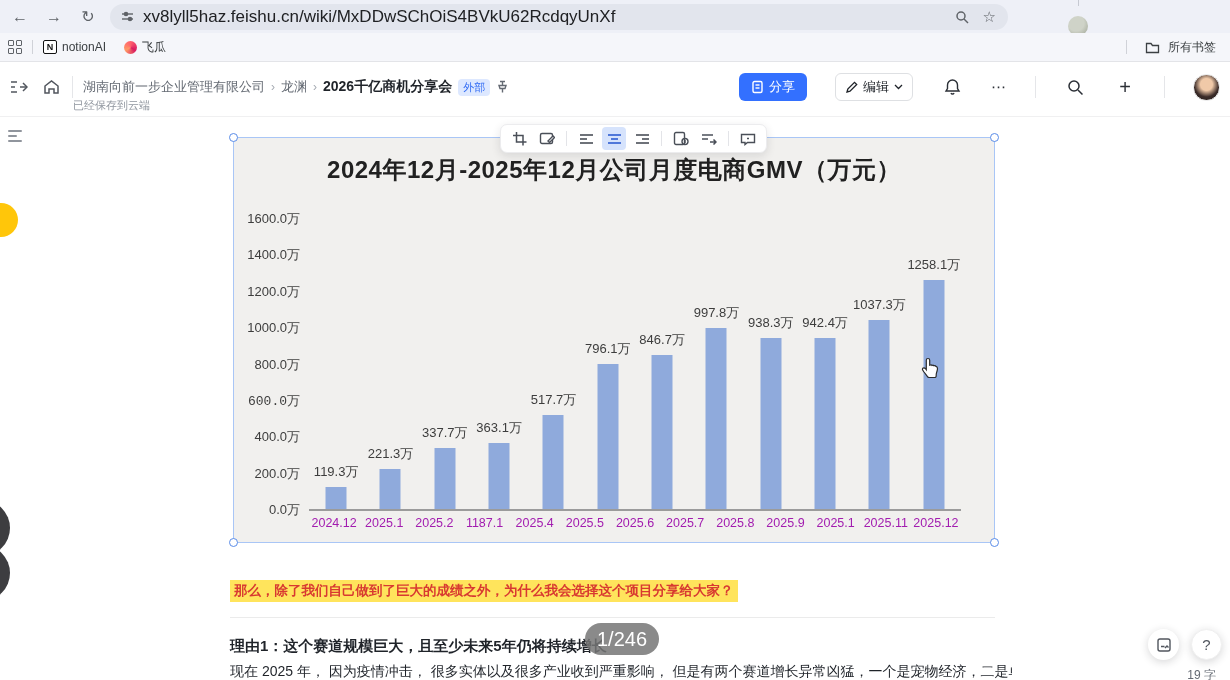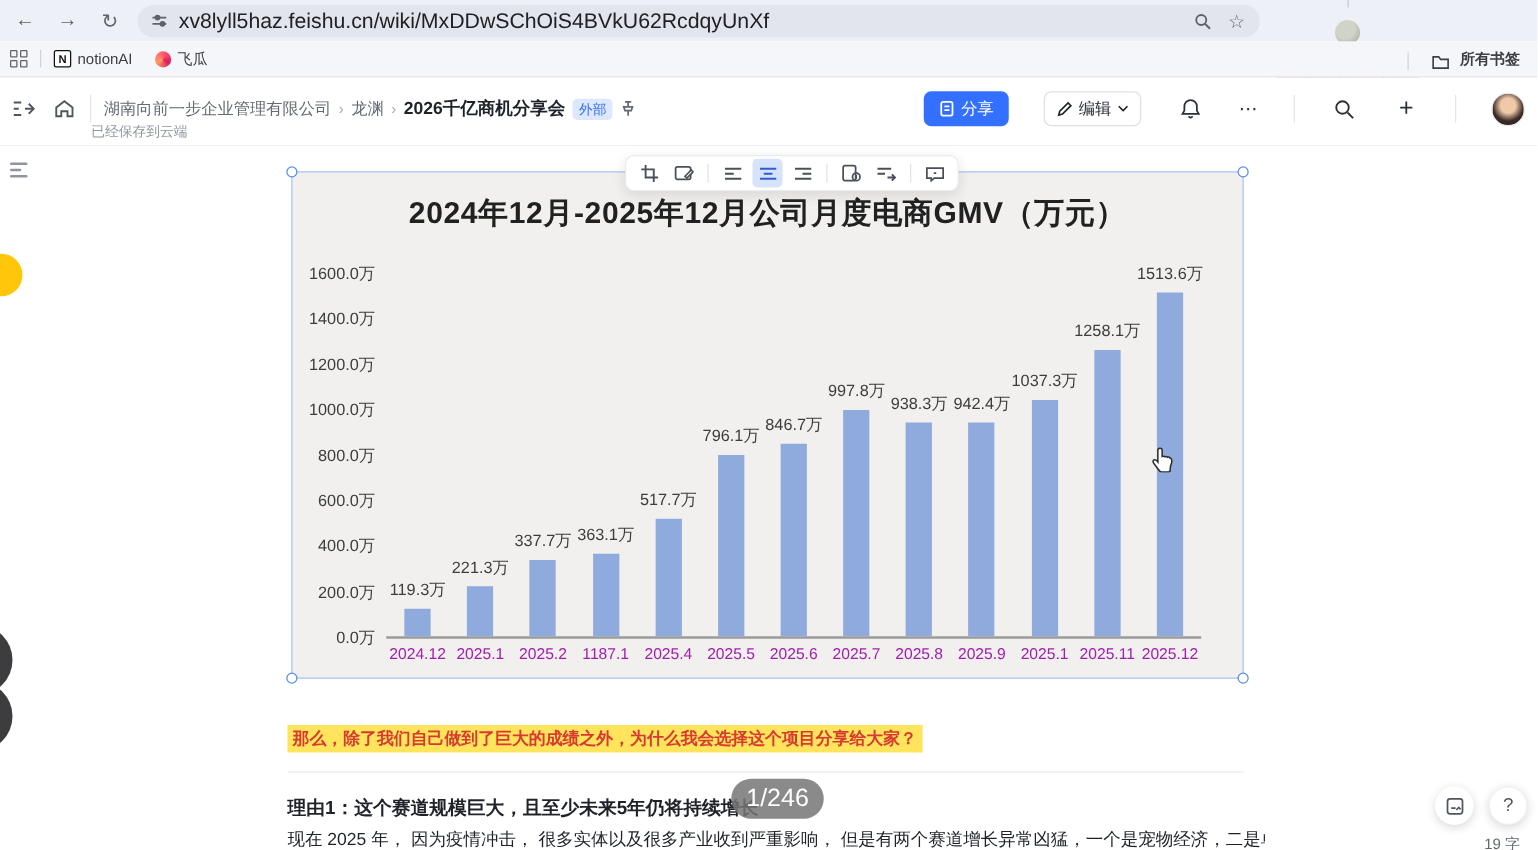--- a/index.html
+++ b/index.html
@@ -20,21 +20,21 @@
   .kebab { color:#474a52; font-size:14px; padding:0 4px; }
 
   
   .bm-bar { position:absolute; left:0; top:33px; width:1230px; height:29px; background:#f5f6fa; border-bottom:1px solid #e3e4e8; display:flex; align-items:center; }
   .apps-grid { margin-left:8px; width:14px; height:14px; display:grid; grid-template-columns:1fr 1fr; gap:2px; }
   .apps-grid span { border:1.5px solid #5f6368; border-radius:1px; }
   .bm-div { width:1px; height:14px; background:#d0d2d8; margin:0 10px; }
   .bm-item { display:flex; align-items:center; gap:5px; font-size:12px; color:#3c4043; margin-right:18px; }
   .notion-badge { width:14px; height:14px; border:1.5px solid #111; border-radius:2px; font-size:9px; font-weight:bold; color:#111; display:flex; align-items:center; justify-content:center; background:#fff; }
   .feigua-badge { width:13px; height:13px; border-radius:50%; background:conic-gradient(#ff5f6d,#d81b60,#ff9966,#ff5f6d); }
-  .bm-right { margin-left:auto; display:flex; align-items:flex-end; gap:8px; margin-right:14px; font-size:12px; color:#3c4043;font-weight:bold; }
+  .bm-right { margin-left:auto; display:flex; align-items:center; gap:8px; margin-right:14px; font-size:12px; color:#3c4043; }
 
   
   .fs-header { position:absolute; left:0; top:62px; width:1230px; height:55px; background:#fff; border-bottom:1px solid #f0f0f1; }
   .fs-left { position:absolute; left:8px; top:14px; display:flex; gap:10px; }
   .hdr-div { width:1px; height:22px; background:#e5e6e9; }
   .crumbs { display:flex; align-items:center; gap:6px; font-size:13px; color:#646a73; white-space:nowrap; }
   .crumb-sep { color:#a6abb3; font-size:12px; }
   .crumb-title { font-size:14px; font-weight:bold; color:#1f2329; }
   .ext-badge { background:#dde8ff; color:#336df4; font-size:11px; border-radius:4px; padding:1px 5px; }
   .save-status { position:absolute; left:73px; top:36px; font-size:11px; color:#8f959e; }
@@ -304,21 +304,21 @@
     <span class="handle h-tl"></span>
     <span class="handle h-tr"></span>
     <span class="handle h-bl"></span>
     <span class="handle h-br"></span>
 
     <div class="chart-title">2024年12月-2025年12月公司月度电商GMV（万元）</div>
     <div class="y-axis">
         <div class="yl" style="bottom: -8px;">0.0万</div>
         <div class="yl" style="bottom: 28.375px;">200.0万</div>
         <div class="yl" style="bottom: 64.75px;">400.0万</div>
-        <div class="yl" style="bottom: 101.125px;">600.0万</div>
+        <div class="yl" style="bottom: 101.125px; font-family: Liberation Mono, monospace;">600.0万</div>
         <div class="yl" style="bottom: 137.5px;">800.0万</div>
         <div class="yl" style="bottom: 173.875px;">1000.0万</div>
         <div class="yl" style="bottom: 210.25px;">1200.0万</div>
         <div class="yl" style="bottom: 246.625px; margin-top: 28px;">1400.0万</div>
         <div class="yl" style="bottom: 283px;">1600.0万</div>
       </div>
     <div class="plot">
         <div class="col">
           <div class="val" style="bottom: 27.6977px;">119.3万</div>
           <div class="bar" style="height: 21.6977px; background: rgb(143, 170, 220);"></div>
@@ -359,24 +359,20 @@
           <div class="val" style="bottom: 177.399px;">942.4万</div>
           <div class="bar" style="height: 171.399px; background: rgb(143, 170, 220);"></div>
         </div>
         <div class="col">
           <div class="val" style="bottom: 194.659px;">1037.3万</div>
           <div class="bar" style="height: 188.659px; background: rgb(143, 170, 220);"></div>
         </div>
         <div class="col">
           <div class="val" style="bottom: 234.817px;">1258.1万</div>
           <div class="bar" style="height: 228.817px; background: rgb(143, 170, 220);"></div>
-        </div>
-        <div class="col">
-          <div class="val" style="bottom: 281.286px;">1513.6万</div>
-          <div class="bar" style="height: 275.286px; background: rgb(143, 170, 220);"></div>
         </div>
       </div>
     <div class="x-labels">
         <div class="xl">2024.12</div>
         <div class="xl">2025.1</div>
         <div class="xl">2025.2</div>
         <div class="xl">1187.1</div>
         <div class="xl">2025.4</div>
         <div class="xl">2025.5</div>
         <div class="xl">2025.6</div>

